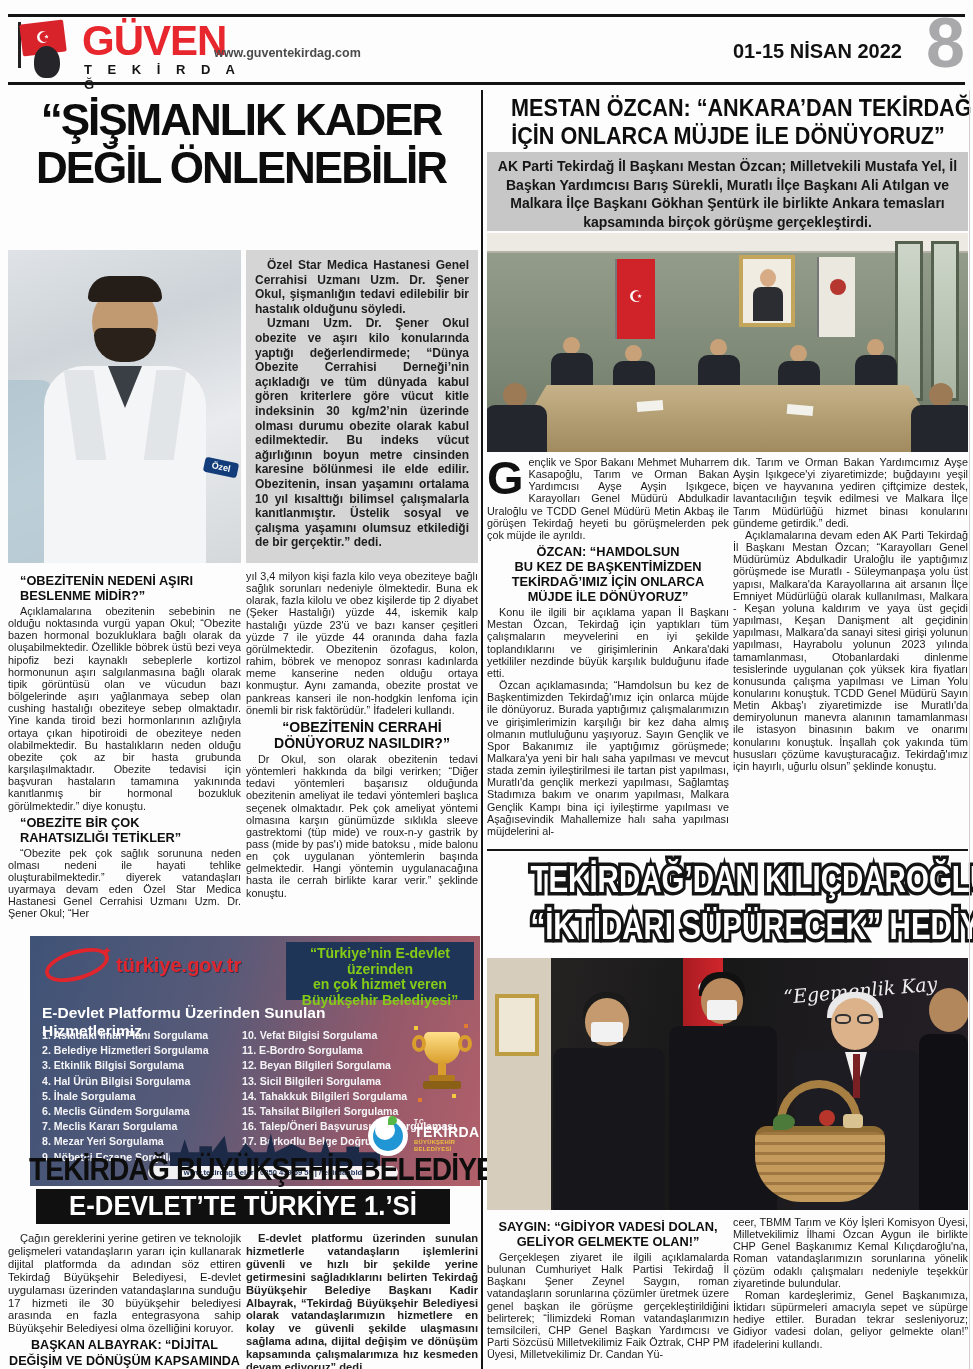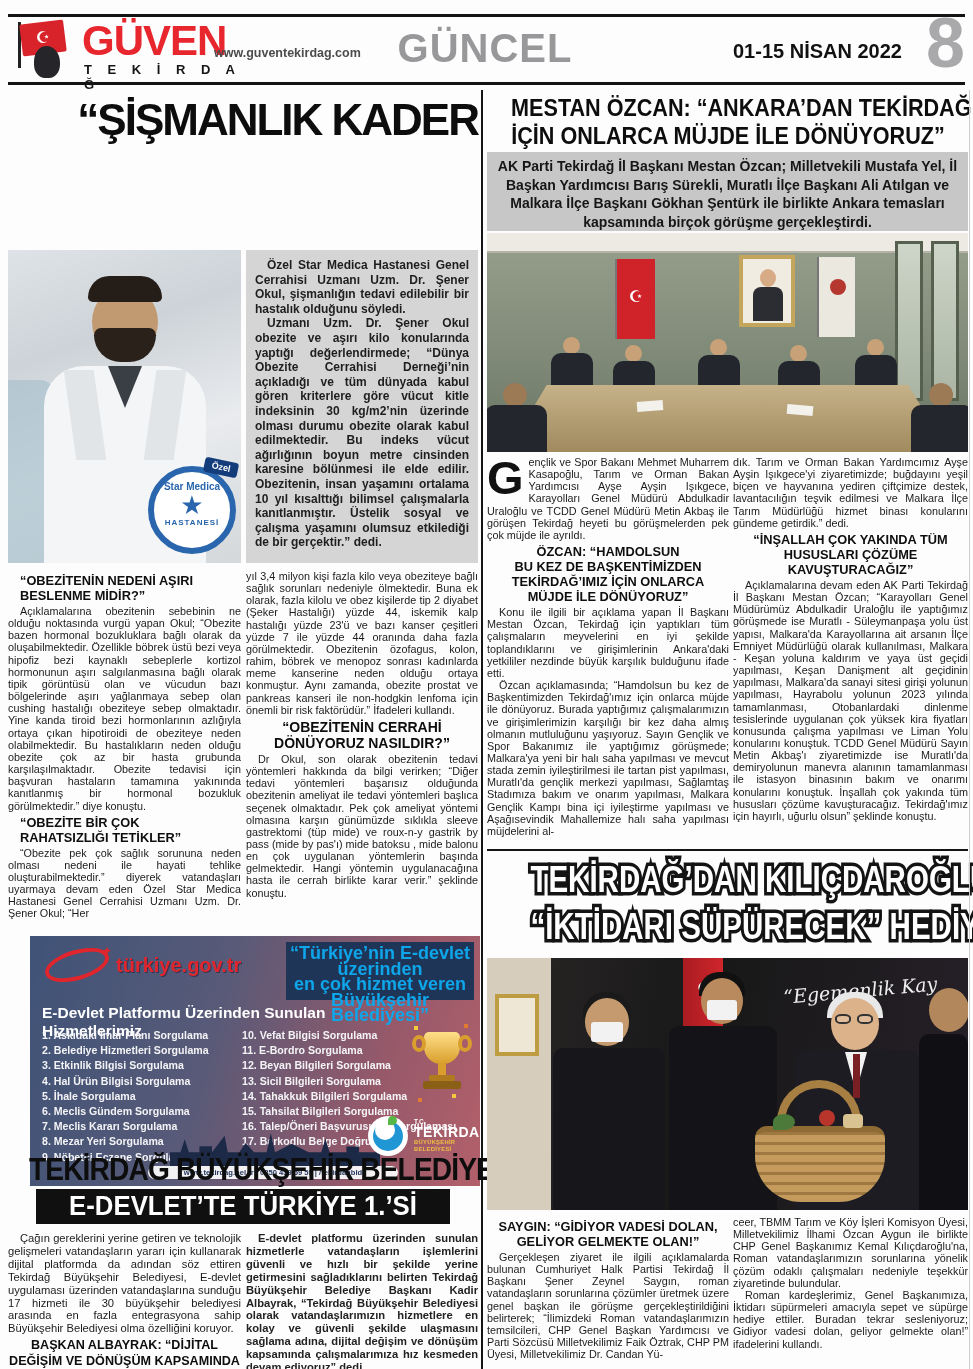--- a/index.html
+++ b/index.html
@@ -9,21 +9,21 @@
   .abs{position:absolute}
   .rule{background:#141414}
   
   .paper-name{font-size:42px;font-weight:bold;color:#e8262d;letter-spacing:-1px;line-height:42px}
   .paper-city{font-size:13px;font-weight:bold;color:#151515;letter-spacing:6px}
   .site{font-size:12.5px;font-weight:bold;color:#4c4c4c}
   .section-title{font-size:40px;font-weight:bold;color:#98989b;letter-spacing:1px;text-align:center}
   .issue-date{font-size:20px;font-weight:bold;color:#111;text-align:center}
   .page-num{font-size:70px;font-weight:bold;color:#a9a9ab;text-align:right;line-height:70px}
   
-  .big-head{font-weight:bold;color:#0d0d0d;text-align:right;letter-spacing:-2px;white-space:nowrap}
+  .big-head{font-weight:bold;color:#0d0d0d;text-align:center;letter-spacing:-2px;white-space:nowrap}
   .big-head>div{font-size:44px;line-height:48px}
   .r-head{font-weight:bold;color:#0d0d0d;text-align:center}
   .r-head>div{font-size:24px;line-height:28px;white-space:nowrap;transform:scaleX(0.9);transform-origin:center}
   .outline-head{font-weight:bold;text-align:center;color:#fff}
   .outline-head>div{font-size:36px;line-height:47px;white-space:nowrap;transform:scaleX(0.82);transform-origin:center;
      -webkit-text-stroke:7px #141414;paint-order:stroke fill;
      text-shadow:2px 2px 0 #141414,-2px -2px 0 #141414,2px -2px 0 #141414,-2px 2px 0 #141414,0 3px 0 #141414,0 -3px 0 #141414,3px 0 0 #141414,-3px 0 0 #141414}
   .tbb-head{font-size:32px;line-height:34px;font-weight:bold;color:#0d0d0d;text-align:center;white-space:nowrap;transform:scaleX(0.88);transform-origin:center;letter-spacing:-1px}
   .bar-head{font-size:28px;line-height:34px;font-weight:bold;color:#fff;text-align:center;white-space:nowrap;transform:scaleX(0.92);transform-origin:center}
   
@@ -35,21 +35,21 @@
   .intro-box{background:#d5d5d5;padding:8px 9px;font-size:12px;font-weight:bold;line-height:14.6px;text-align:justify;color:#1e1e1e;overflow:hidden}
   .gray-sub{background:#c7c7c7;padding:5px 10px;font-size:14px;font-weight:bold;line-height:18.6px;text-align:center;color:#161616}
   .dropcap{float:left;font-size:47px;line-height:39px;font-weight:bold;color:#111;padding:2px 5px 0 0}
   
   .photo{overflow:hidden}
   .head-c{border-radius:50%}
   .wall-script{font-family:"DejaVu Serif","Liberation Serif",serif;font-style:italic;color:#efefef;font-size:19px;transform:rotate(-5deg)}
   
   .promo{background:linear-gradient(105deg,#3f5377 0%,#585a78 40%,#96596a 75%,#b2606a 100%);overflow:hidden}
   .govtr-text{font-size:20px;font-weight:bold;color:#e0252c;text-shadow:1px 1px 0 rgba(30,30,60,.6)}
-  .quote-box{background:#1f3558;color:#0ea5e9;font-weight:bold;font-size:18px;line-height:15.5px;text-align:center;white-space:pre-line;padding:4px 2px}
+  .quote-box{background:#1f3558;color:#84cc16;font-weight:bold;font-size:14px;line-height:15.5px;text-align:center;white-space:pre-line;padding:4px 2px}
   .promo-title{font-size:15.5px;font-weight:bold;color:#fff}
   .svc{font-size:10.6px;font-weight:bold;color:#f4f4f6;line-height:15.2px;white-space:nowrap}
   .org-name{font-size:14px;font-weight:bold;color:#fff;letter-spacing:.5px;line-height:14px}
   .org-small{font-size:6.5px;font-weight:bold;color:#fff;line-height:7px}
   .org-sub{font-size:5.8px;font-weight:bold;color:#f0c040;letter-spacing:.3px;line-height:7px}
   .footer-pill{background:rgba(250,250,250,.95);border-radius:7px;font-size:7.6px;font-weight:bold;color:#24365c;text-align:center;line-height:13px}
   .skyline{background:#1c2a47;clip-path:polygon(0% 100%,0% 62%,5% 62%,7% 26%,9% 62%,14% 62%,14% 45%,20% 45%,20% 62%,26% 16%,27.5% 62%,33% 62%,36% 36%,40% 62%,46% 62%,48% 8%,50% 62%,58% 38%,66% 62%,72% 62%,74% 24%,76% 62%,84% 62%,84% 46%,90% 46%,90% 62%,100% 62%,100% 100%)}
   .person .head{position:absolute;background:#c9a179;border-radius:50%}
   .person .torso{position:absolute;background:#23262c;border-radius:10px 10px 0 0}
   .mask{position:absolute;background:#f2f2f2;border-radius:3px}
@@ -62,45 +62,40 @@
   <div class="abs rule" style="left:8px;top:14px;width:957px;height:3px"></div>
 
   <div class="abs" style="left:16px;top:20px;width:62px;height:58px">
     <div class="abs" style="left:2px;top:2px;width:3px;height:46px;background:#222"></div>
     <div class="abs" style="left:5px;top:2px;width:44px;height:32px;background:#d8232a;transform:rotate(-7deg);border-radius:2px;text-align:center;color:#fff;font-size:16px;line-height:32px">☪</div>
     <div class="abs" style="left:18px;top:26px;width:26px;height:32px;background:#26262a;border-radius:48% 52% 42% 42%"></div>
   </div>
   <div class="abs paper-name" style="left:82px;top:20px;width:170px">GÜVEN</div>
   <div class="abs paper-city" style="left:84px;top:62px;width:170px">T E K İ R D A Ğ</div>
   <div class="abs site" style="left:214px;top:46px;width:170px">www.guventekirdag.com</div>
-  <div class="abs section-title" style="left:380px;top:26px;width:210px">GÜNCEL</div>
   <div class="abs issue-date" style="left:730px;top:40px;width:175px">01-15 NİSAN 2022</div>
   <div class="abs page-num" style="left:900px;top:8px;width:65px">8</div>
 
   <div class="abs rule" style="left:8px;top:82px;width:957px;height:3px"></div>
   <div class="abs rule" style="left:481px;top:90px;width:2px;height:1279px"></div>
 
   <div class="abs big-head" style="left:4px;top:96px;width:474px">
     <div>“ŞİŞMANLIK KADER</div>
+    <div>DEĞİL ÖNLENEBİLİR</div>
   </div>
 
   <div class="abs photo" style="left:8px;top:250px;width:233px;height:313px;background:linear-gradient(160deg,#dfe3e7 0%,#cdd3d8 30%,#e9ebee 62%,#d4d8db 100%)">
     <div class="abs" style="left:-14px;top:130px;width:60px;height:183px;background:#a9c2cd;border-radius:14px;opacity:.7"></div>
     <div class="abs head-c" style="left:84px;top:36px;width:66px;height:72px;background:#c29a72"></div>
     <div class="abs" style="left:80px;top:26px;width:74px;height:26px;background:#241d18;border-radius:36px 36px 8px 8px"></div>
     <div class="abs" style="left:86px;top:78px;width:62px;height:34px;background:#2a211b;border-radius:8px 8px 30px 30px"></div>
     <div class="abs" style="left:36px;top:116px;width:162px;height:197px;background:#f4f5f6;border-radius:40px 40px 0 0"></div>
     <div class="abs" style="left:100px;top:116px;width:34px;height:42px;background:#3a3f45;clip-path:polygon(0 0,100% 0,50% 100%)"></div>
     <div class="abs" style="left:62px;top:120px;width:30px;height:90px;background:#e2e5e8;transform:skewX(8deg)"></div>
     <div class="abs" style="left:142px;top:120px;width:30px;height:90px;background:#e2e5e8;transform:skewX(-8deg)"></div>
-    <div class="abs" style="left:140px;top:216px;width:88px;height:88px;background:#fff;border:6px solid #2a66ad;border-radius:50%;text-align:center">
-      <div style="font-size:10px;font-weight:bold;color:#2a66ad;margin-top:9px">Star Medica</div>
-      <div style="font-size:26px;line-height:26px;color:#2a66ad">★</div>
-      <div style="font-size:8px;font-weight:bold;color:#2a66ad;letter-spacing:1px">HASTANESİ</div>
-    </div>
     <div class="abs" style="left:196px;top:210px;width:34px;height:15px;background:#123d7a;color:#fff;font-size:9px;font-weight:bold;text-align:center;line-height:15px;border-radius:3px;transform:rotate(12deg)">Özel</div>
   </div>
 
   <div class="abs intro-box" style="left:246px;top:250px;width:232px;height:313px">
     <div class="ind">Özel Star Medica Hastanesi Genel Cerrahisi Uzmanı Uzm. Dr. Şener Okul, şişmanlığın tedavi edilebilir bir hastalık olduğunu söyledi.</div>
     <div class="ind">Uzmanı Uzm. Dr. Şener Okul obezite ve aşırı kilo konularında yaptığı değerlendirmede; “Dünya Obezite Cerrahisi Derneği’nin açıkladığı ve tüm dünyada kabul gören kriterlere göre vücut kitle indeksinin 30 kg/m2’nin üzerinde olması durumu obezite olarak kabul edilmektedir. Bu indeks vücut ağırlığının boyun metre cinsinden karesine bölünmesi ile elde edilir.  Obezitenin, insan yaşamını ortalama 10 yıl kısalttığı bilimsel çalışmalarla kanıtlanmıştır. Üstelik sosyal ve çalışma yaşamını olumsuz etkilediği de bir gerçektir.” dedi.</div>
   </div>
 
   <div class="abs" style="left:8px;top:570px;width:233px;height:362px;overflow:hidden">
     <div class="subh" style="padding-left:12px">“OBEZİTENİN NEDENİ AŞIRI
@@ -245,22 +240,20 @@
     </div>
     <div class="subh ctr">ÖZCAN: “HAMDOLSUN
 BU KEZ DE BAŞKENTİMİZDEN
 TEKİRDAĞ’IMIZ İÇİN ONLARCA
 MÜJDE İLE DÖNÜYORUZ”</div>
     <div class="body-s ind">Konu ile ilgili bir açıklama yapan İl Başkanı Mestan Özcan, Tekirdağ için yaptıkları tüm çalışmaların meyvelerini en iyi şekilde toplandıklarını ve girişimlerinin Ankara'daki yetkililer nezdinde büyük karşılık bulduğunu ifade etti.</div>
     <div class="body-s ind">Özcan açıklamasında; “Hamdolsun bu kez de Başkentimizden Tekirdağ'ımız için onlarca müjde ile dönüyoruz. Burada yaptığımız çalışmalarımızın ve girişimlerimizin karşılığı bir kez daha almış olmanın mutluluğunu yaşıyoruz. Sayın Gençlik ve Spor Bakanımız ile yaptığımız görüşmede; Malkara'ya yeni bir halı saha yapılması ve mevcut stada zemin iyileştirilmesi ile tartan pist yapılması, Muratlı'da gençlik merkezi yapılması, Sağlamtaş Stadımıza bakım ve onarım yapılması, Malkara Gençlik Kampı bina içi iyileştirme yapılması ve Aşağısevindik Mahallemize halı saha yapılması müjdelerini al-</div>
   </div>
   <div class="abs" style="left:733px;top:456px;width:235px;height:390px;overflow:hidden">
     <div class="body-s">dık. Tarım ve Orman Bakan Yardımcımız Ayşe Ayşin Işıkgece'yi ziyaretimizde; buğdayını yeşil biçen ve hayvanına yediren çiftçimize destek, lavantacılığın teşvik edilmesi ve Malkara İlçe Tarım Müdürlüğü hizmet binası konularını gündeme getirdik.” dedi.</div>
-    <div class="subh ctr">“İNŞALLAH ÇOK YAKINDA TÜM
-HUSUSLARI ÇÖZÜME KAVUŞTURACAĞIZ”</div>
     <div class="body-s ind">Açıklamalarına devam eden AK Parti Tekirdağ İl Başkanı Mestan Özcan; “Karayolları Genel Müdürümüz Abdulkadir Uraloğlu ile yaptığımız görüşmede ise Muratlı - Süleymanpaşa yolu üst yapısı, Malkara'da Karayollarına ait arsanın İlçe Emniyet Müdürlüğü olarak kullanılması, Malkara - Keşan yoluna kaldırım ve yaya üst geçidi yapılması, Keşan Danişment alt geçidinin yapılması, Malkara'da sanayi sitesi girişi yolunun yapılması, Hayrabolu yolunun 2023 yılında tamamlanması, Otobanlardaki dinlenme tesislerinde uygulanan çok yüksek kira fiyatları konusunda çalışma yapılması ve Liman Yolu konularını konuştuk. TCDD Genel Müdürü Sayın Metin Akbaş'ı ziyaretimizde ise Muratlı'da demiryolunun manevra alanının tamamlanması ile istasyon binasının bakım ve onarımı konularını konuştuk. İnşallah çok yakında tüm hususları çözüme kavuşturacağız. Tekirdağ'ımız için hayırlı, uğurlu olsun” şeklinde konuştu.</div>
   </div>
 
   <div class="abs rule" style="left:487px;top:849px;width:481px;height:2px"></div>
 
   <div class="abs outline-head" style="left:487px;top:856px;width:482px">
     <div>TEKİRDAĞ’DAN KILIÇDAROĞLU’NA</div>
     <div>“İKTİDARI SÜPÜRECEK” HEDİYE</div>
   </div>
 

